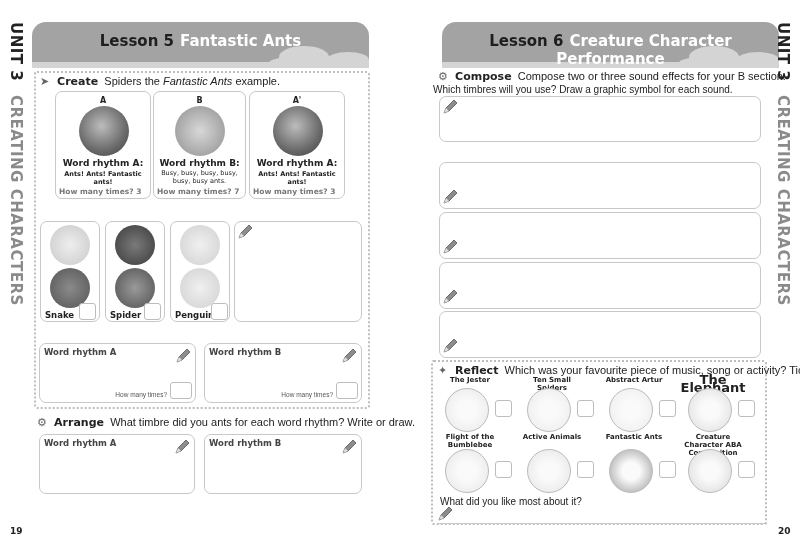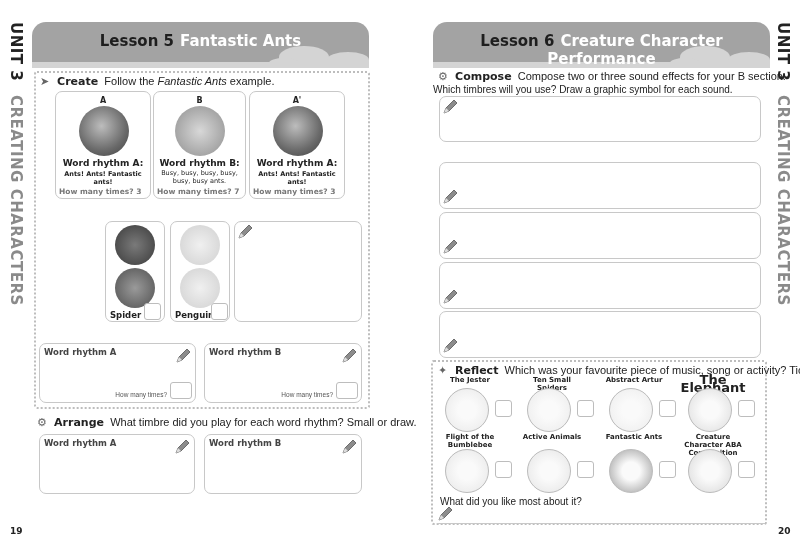--- a/index.html
+++ b/index.html
@@ -76,21 +76,21 @@
     <div class="banner-title">
       <span class="lesson-num">Lesson 5</span><span class="lesson-name">Fantastic Ants</span>
     </div>
   </div>
 
   <div class="dotted" style="left:34px;top:71px;width:336px;height:338px;"></div>
 
   <div class="sec-heading" style="left:40px;top:75px;">
     <span class="sec-icon">➤</span>
     <b>Create</b>&nbsp;
-    <span>Follow the</span>
+    <span>Spiders the</span>
     <i>Fantastic Ants</i>
     <span>example.</span>
   </div>
 
   <div class="card" style="left:55px;top:91px;width:96px;height:108px;">
     <div class="lbl-small" style="left:0;right:0;top:4px;">A</div>
     <div class="circle-photo" style="left:23px;top:14px;width:50px;height:50px;background:radial-gradient(circle at 45% 40%, #bdbdbd, #6a6a6a 60%, #3e3e3e);"></div>
     <div class="lbl-small" style="left:0;right:0;top:66px;font-size:9px;">Word rhythm A:</div>
     <div class="lbl-small" style="left:2px;right:2px;top:78px;font-size:6.5px;">Ants! Ants! Fantastic ants!</div>
     <div class="lbl-small" style="left:3px;top:95px;font-size:7.5px;color:#777;text-align:left;">How many times? 3</div>
@@ -104,20 +104,26 @@
   </div>
   <div class="card" style="left:249px;top:91px;width:96px;height:108px;">
     <div class="lbl-small" style="left:0;right:0;top:4px;">A'</div>
     <div class="circle-photo" style="left:23px;top:14px;width:50px;height:50px;background:radial-gradient(circle at 45% 40%, #bdbdbd, #6a6a6a 60%, #3e3e3e);"></div>
     <div class="lbl-small" style="left:0;right:0;top:66px;font-size:9px;">Word rhythm A:</div>
     <div class="lbl-small" style="left:2px;right:2px;top:78px;font-size:6.5px;">Ants! Ants! Fantastic ants!</div>
     <div class="lbl-small" style="left:3px;top:95px;font-size:7.5px;color:#777;text-align:left;">How many times? 3</div>
   </div>
 
 
+  <div class="card" style="left:40px;top:221px;width:60px;height:101px;">
+    <div class="circle-photo" style="left:9px;top:3px;width:40px;height:40px;background:radial-gradient(circle,#eeeeee,#c9c9c9);"></div>
+    <div class="circle-photo" style="left:9px;top:46px;width:40px;height:40px;background:radial-gradient(circle,#8a8a8a,#555);"></div>
+    <div class="lbl-small" style="left:4px;top:88px;font-size:8.5px;text-align:left;">Snake</div>
+    <div class="tickbox" style="left:38px;top:81px;"></div>
+  </div>
   <div class="card" style="left:105px;top:221px;width:60px;height:101px;">
     <div class="circle-photo" style="left:9px;top:3px;width:40px;height:40px;background:radial-gradient(circle,#7a7a7a,#3a3a3a);"></div>
     <div class="circle-photo" style="left:9px;top:46px;width:40px;height:40px;background:radial-gradient(circle,#9a9a9a,#505050);"></div>
     <div class="lbl-small" style="left:4px;top:88px;font-size:8.5px;text-align:left;">Spider</div>
     <div class="tickbox" style="left:38px;top:81px;"></div>
   </div>
   <div class="card" style="left:170px;top:221px;width:60px;height:101px;">
     <div class="circle-photo" style="left:9px;top:3px;width:40px;height:40px;background:radial-gradient(circle,#f0f0f0,#d0d0d0);"></div>
     <div class="circle-photo" style="left:9px;top:46px;width:40px;height:40px;background:radial-gradient(circle,#f0f0f0,#d0d0d0);"></div>
     <div class="lbl-small" style="left:4px;top:88px;font-size:8.5px;text-align:left;">Penguin</div>
@@ -146,21 +152,21 @@
         <path d="M2 14 L4 9 L12 1 L15 4 L7 12 Z" fill="#8c8c8c" stroke="#555" stroke-width="0.8"></path>
         <path d="M2 14 L4 9 L7 12 Z" fill="#ddd"></path>
       </svg>
     <div class="text-line" style="right:28px;top:47px;font-size:6.5px;color:#555;">How many times?</div>
     <div class="tickbox" style="right:3px;top:38px;width:22px;"></div>
   </div>
 
   <div class="sec-heading" style="left:37px;top:416px;">
     <span class="sec-icon">⚙</span>
     <b>Arrange</b>&nbsp;
-    <span>What timbre did you play for each word rhythm? Small or draw.</span>
+    <span>What timbre did you ants for each word rhythm? Write or draw.</span>
   </div>
   <div class="card" style="left:39px;top:434px;width:156px;height:60px;">
     <div class="lbl-small" style="left:4px;top:3px;text-align:left;font-size:8.5px;color:#444;">Word rhythm A</div>
     <svg class="pencil" style="right:4px;top:4px;" viewBox="0 0 16 16">
         <path d="M2 14 L4 9 L12 1 L15 4 L7 12 Z" fill="#8c8c8c" stroke="#555" stroke-width="0.8"></path>
         <path d="M2 14 L4 9 L7 12 Z" fill="#ddd"></path>
       </svg>
   </div>
   <div class="card" style="left:204px;top:434px;width:158px;height:60px;">
     <div class="lbl-small" style="left:4px;top:3px;text-align:left;font-size:8.5px;color:#444;">Word rhythm B</div>
@@ -168,21 +174,21 @@
         <path d="M2 14 L4 9 L12 1 L15 4 L7 12 Z" fill="#8c8c8c" stroke="#555" stroke-width="0.8"></path>
         <path d="M2 14 L4 9 L7 12 Z" fill="#ddd"></path>
       </svg>
   </div>
 
   <div class="page-num" style="left:10px;">19</div>
 </div>
 
 <div class="page page-right">
 
-  <div class="banner" style="left:33px;width:337px;">
+  <div class="banner" style="left:42px;width:337px;">
     <div class="banner-strip"></div>
     <div class="cloud" style="right:40px;width:50px;height:22px;"></div>
     <div class="cloud" style="right:0px;width:42px;height:16px;"></div>
     <div class="cloud" style="right:70px;width:30px;height:10px;"></div>
     <div class="banner-title">
       <span class="lesson-num">Lesson 6</span><span class="lesson-name">Creature Character Performance</span>
     </div>
   </div>
 
   <div class="unit-side">

